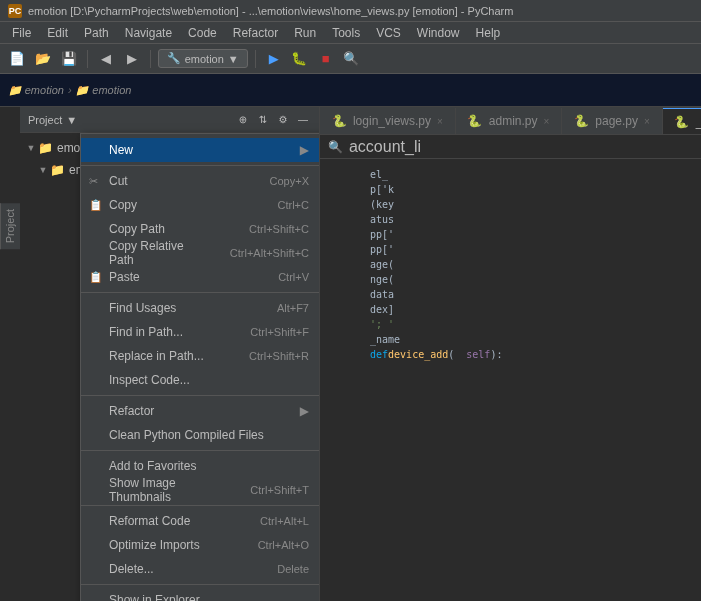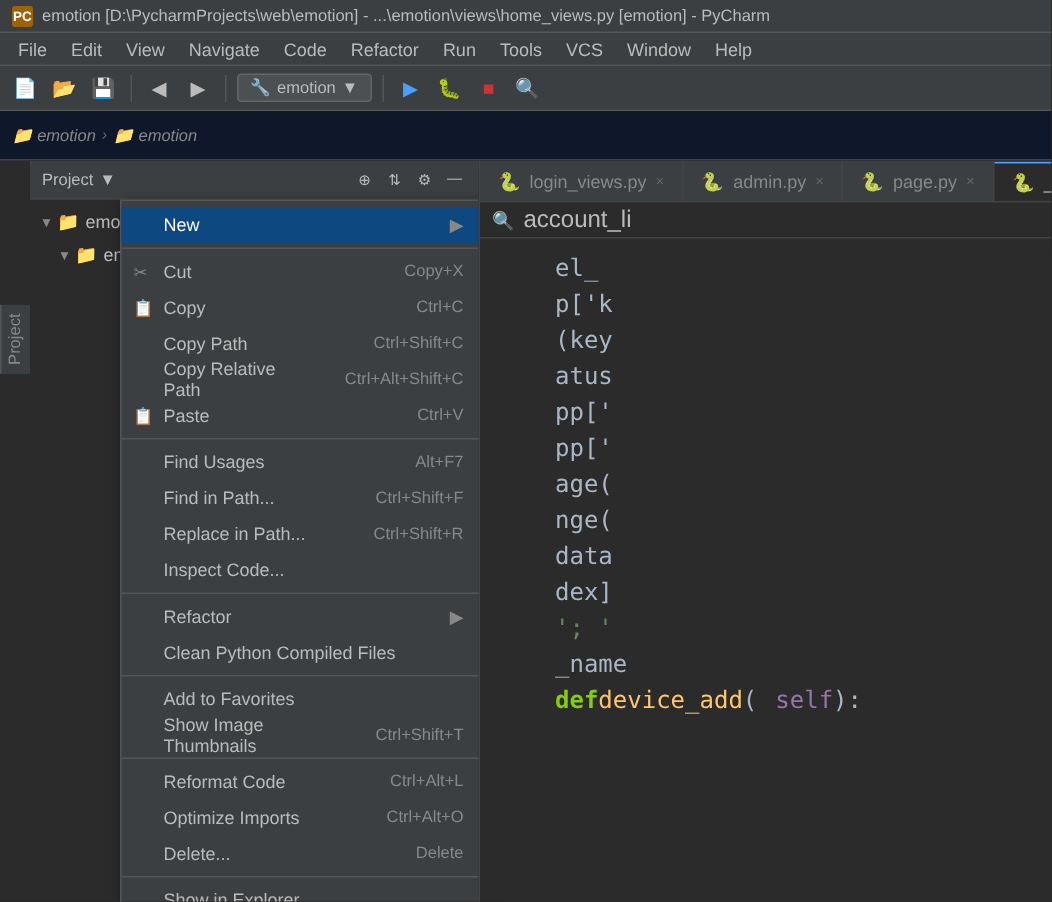--- a/index.html
+++ b/index.html
@@ -214,31 +214,31 @@
       background: #2b2b2b;
       color: #bbbbbb;
       border-top: 1px solid #4a9eff;
     }
     .tab-close { font-size: 10px; color: #666; }
 
     
     #editor-content {
       padding: 8px 0;
       font-family: 'Consolas', monospace;
-      font-size: 16px;
+      font-size: 10px;
       color: #bbbbbb;
       line-height: 1.5;
       overflow: hidden;
     }
     .code-line {
       display: flex;
       padding: 0 8px;
     }
     .line-num { color: #555; width: 30px; text-align: right; margin-right: 12px; font-size: 11px; }
-    .kw { color: #84cc16; font-weight: bold; }
+    .kw { color: #0ea5e9; }
     .fn { color: #ffc66d; }
     .str { color: #6a8759; }
     .var { color: #9876aa; margin-left: 12px; }
     .normal { color: #a9b7c6; }
 
     
     #project-tab {
       position: absolute;
       left: 0;
       top: 96px;
@@ -259,21 +259,21 @@
 <body>
 
 <div id="title-bar">
   <div class="title-icon">PC</div>
   <span>emotion [D:\PycharmProjects\web\emotion] - ...\emotion\views\home_views.py [emotion] - PyCharm</span>
 </div>
 
 <div id="menu-bar">
   <span class="menu-item">File</span>
   <span class="menu-item">Edit</span>
-  <span class="menu-item">View</span>
+  <span class="menu-item">Path</span>
   <span class="menu-item">Navigate</span>
   <span class="menu-item">Code</span>
   <span class="menu-item">Refactor</span>
   <span class="menu-item">Run</span>
   <span class="menu-item">Tools</span>
   <span class="menu-item">VCS</span>
   <span class="menu-item">Window</span>
   <span class="menu-item">Help</span>
 </div>
 

